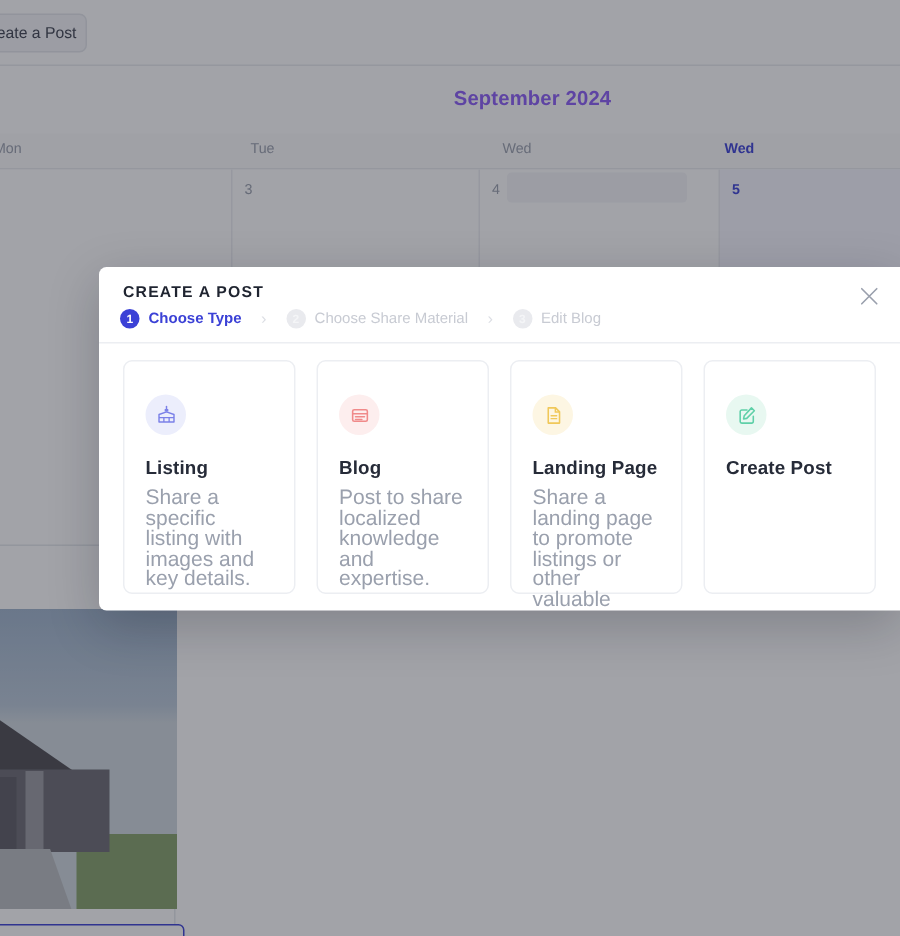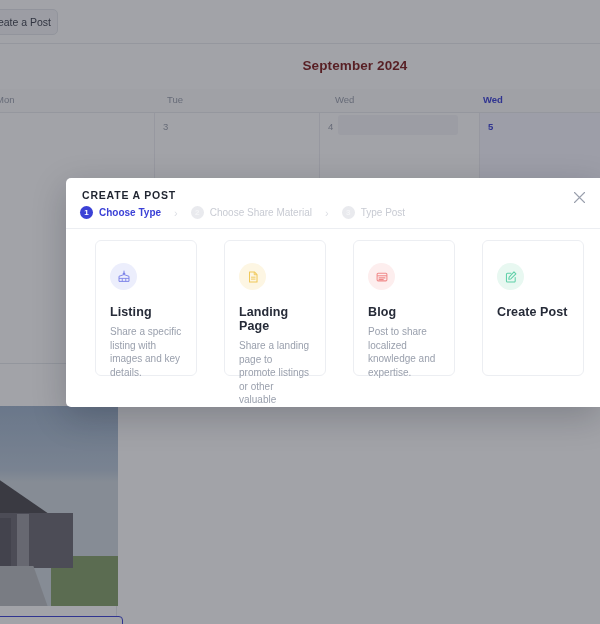--- a/index.html
+++ b/index.html
@@ -32,21 +32,21 @@
     padding-right: 6px; white-space: nowrap;
   }
 
   .cal-header {
     position: absolute; left: 0; top: 44px; width: 600px; height: 45px;
     background: #ffffff;
   }
   .cal-title {
     position: absolute; left: 0; right: 0; top: 14px;
     text-align: center; font-size: 13.5px; font-weight: bold;
-    color: #7f1d1d; letter-spacing: .1px; margin-left: 20px;
+    color: #8b5cf6; letter-spacing: .1px; margin-left: 20px;
   }
   .cal-title-inner { position: relative; left: 45px; }
 
   .daynames {
     position: absolute; left: 0; top: 89px; width: 600px; height: 24px;
     background: #fbfbfc; border-bottom: 1px solid #e8eaee;
   }
   .dayname {
     position: absolute; top: 5px; font-size: 9.5px; color: #9aa0ad;
   }
@@ -175,40 +175,39 @@
   .step.inactive .step-label { color: #c8cbd3; font-weight: normal; }
   .step-sep {
     font-size: 11px; color: #dcdee4; margin: 0 13px; user-select: none;
   }
 
   .cards {
     display: flex; gap: 14px;
     padding: 11px 16px 0 16px;
   }
   .card {
-    width: 120px; height: 136px;
+    width: 120px; height: 156px;
     background: #ffffff;
     border: 1px solid #eceef2;
     border-radius: 6px;
     padding: 22px 14px 0 14px;
     cursor: pointer;
-    margin-left: 13px;
   }
   .card-icon {
     width: 27px; height: 27px; border-radius: 50%;
     display: flex; align-items: center; justify-content: center;
     margin-bottom: 15px;
   }
   .card-icon svg { display: block; }
   .card-title {
     font-size: 12.5px; font-weight: bold; color: #262b38;
     margin-bottom: 6px; letter-spacing: .1px;
   }
   .card-desc {
-    font-size: 10px; line-height: 13.5px; color: #9aa0ad;
+    font-size: 14px; line-height: 13.5px; color: #9aa0ad;
   }
 </style>
 </head>
 <body>
 
 <div id="app">
 
   <div class="bg-layer">
 
     <div class="topbar">
@@ -279,21 +278,21 @@
           <div class="step-label">Choose Type</div>
         </div>
         <div class="step-sep">›</div>
         <div class="step inactive">
           <div class="step-dot">2</div>
           <div class="step-label">Choose Share Material</div>
         </div>
         <div class="step-sep">›</div>
         <div class="step inactive">
           <div class="step-dot">3</div>
-          <div class="step-label">Type Post</div>
+          <div class="step-label">Edit Blog</div>
         </div>
       </div>
     </div>
 
     <div class="cards">
 
       <div class="card">
         <div class="card-icon" style="background:#eceefc">
           <svg width="14" height="14" viewBox="0 0 16 16" aria-hidden="true">
             <path d="M8 1.2 L8 3.2" stroke="#7b81e8" stroke-width="1.1" stroke-linecap="round"></path>
@@ -301,45 +300,45 @@
             <path d="M2.3 7.2 L8 5.2 L13.7 7.2 L13.7 13 L2.3 13 Z" fill="none" stroke="#7b81e8" stroke-width="1.1" stroke-linejoin="round"></path>
             <path d="M2.3 9.6 L13.7 9.6" stroke="#7b81e8" stroke-width="1"></path>
             <path d="M6 9.6 L6 13 M10 9.6 L10 13" stroke="#7b81e8" stroke-width="1"></path>
           </svg>
         </div>
         <div class="card-title">Listing</div>
         <div class="card-desc">Share a specific listing with images and key details.</div>
       </div>
 
       <div class="card">
-        <div class="card-icon" style="background:#fdf6e3">
-          <svg width="14" height="14" viewBox="0 0 16 16" aria-hidden="true">
-            <path d="M4 2.2 L9.6 2.2 L12.6 5.2 L12.6 13.8 L4 13.8 Z" fill="none" stroke="#f0c85a" stroke-width="1.2" stroke-linejoin="round"></path>
-            <path d="M9.4 2.4 L9.4 5.4 L12.4 5.4" fill="none" stroke="#f0c85a" stroke-width="1.1"></path>
-            <path d="M6.2 8.2 L10.4 8.2 M6.2 10.4 L10.4 10.4" stroke="#f0c85a" stroke-width="1.1" stroke-linecap="round"></path>
-          </svg>
-        </div>
-        <div class="card-title">Landing Page</div>
-        <div class="card-desc">Share a landing page to promote listings or other valuable resources.</div>
-      </div>
-
-      <div class="card">
         <div class="card-icon" style="background:#fdeeee">
           <svg width="14" height="14" viewBox="0 0 16 16" aria-hidden="true">
             <rect x="2.4" y="3.6" width="11.2" height="8.8" rx="1.2" fill="none" stroke="#f08a8a" stroke-width="1.2"></rect>
             <path d="M2.4 6.6 L13.6 6.6" stroke="#f08a8a" stroke-width="1.2"></path>
             <path d="M4.6 9 L11.4 9" stroke="#f08a8a" stroke-width="1.2" stroke-linecap="round"></path>
             <path d="M4.6 11 L9.4 11" stroke="#f08a8a" stroke-width="1.2" stroke-linecap="round"></path>
           </svg>
         </div>
         <div class="card-title">Blog</div>
         <div class="card-desc">Post to share localized knowledge and expertise.</div>
       </div>
 
       <div class="card">
+        <div class="card-icon" style="background:#fdf6e3">
+          <svg width="14" height="14" viewBox="0 0 16 16" aria-hidden="true">
+            <path d="M4 2.2 L9.6 2.2 L12.6 5.2 L12.6 13.8 L4 13.8 Z" fill="none" stroke="#f0c85a" stroke-width="1.2" stroke-linejoin="round"></path>
+            <path d="M9.4 2.4 L9.4 5.4 L12.4 5.4" fill="none" stroke="#f0c85a" stroke-width="1.1"></path>
+            <path d="M6.2 8.2 L10.4 8.2 M6.2 10.4 L10.4 10.4" stroke="#f0c85a" stroke-width="1.1" stroke-linecap="round"></path>
+          </svg>
+        </div>
+        <div class="card-title">Landing Page</div>
+        <div class="card-desc">Share a landing page to promote listings or other valuable resources.</div>
+      </div>
+
+      <div class="card">
         <div class="card-icon" style="background:#e8f8f1">
           <svg width="14" height="14" viewBox="0 0 16 16" aria-hidden="true">
             <path d="M12.8 8.6 L12.8 12.6 A1.2 1.2 0 0 1 11.6 13.8 L4 13.8 A1.2 1.2 0 0 1 2.8 12.6 L2.8 5 A1.2 1.2 0 0 1 4 3.8 L8 3.8" fill="none" stroke="#5fd0a8" stroke-width="1.2" stroke-linecap="round"></path>
             <path d="M11.4 2.2 L13.6 4.4 L7.8 10.2 L5.4 10.6 L5.9 8.2 Z" fill="none" stroke="#5fd0a8" stroke-width="1.2" stroke-linejoin="round"></path>
           </svg>
         </div>
         <div class="card-title">Create Post</div>
       </div>
 
     </div>

